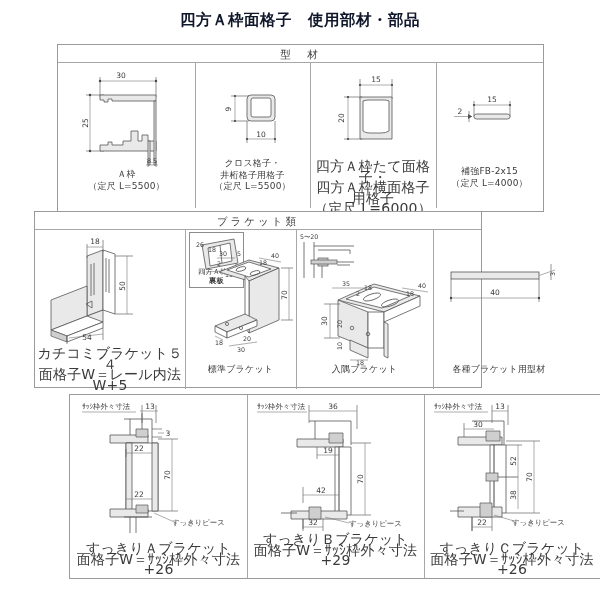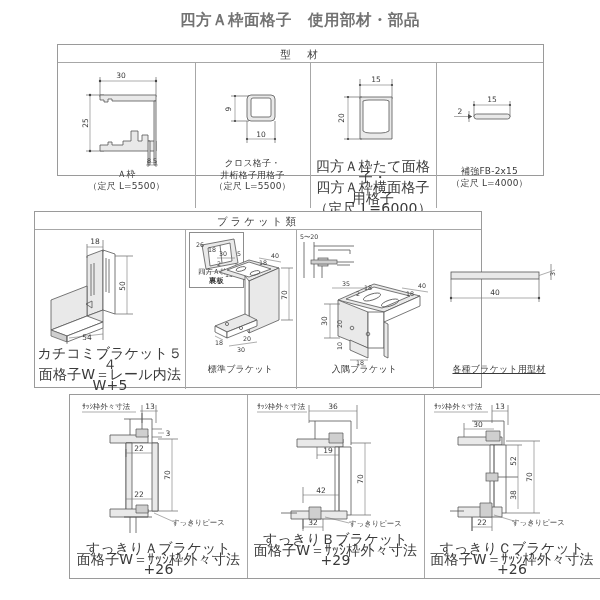--- a/index.html
+++ b/index.html
@@ -24,21 +24,21 @@
   
   .page-title {
     position: absolute;
     top: 10px;
     left: 0;
     width: 600px;
     text-align: center;
     font-size: 15.5px;
     font-weight: bold;
     letter-spacing: 0.5px;
-    color: #737373;
+    color: #0f172a;
   }
   
   .frame {
     position: absolute;
     border: 1px solid #a7a7a7;
     box-sizing: border-box;
     background: #fff;
   }
   .frame.outer { border: 1.5px solid #9a9a9a; }
   .section-head {
@@ -101,21 +101,21 @@
     background: #fff;
   }
 </style>
 </head>
 <body>
 
 <div id="page">
 
   <div class="page-title">四方Ａ枠面格子　使用部材・部品</div>
 
-  <div class="frame outer" style="left:57px; top:44px; width:487px; height:132px;">
+  <div class="frame outer" style="left:57px; top:44px; width:487px; height:168px;">
     <div class="section-head">型　材</div>
     <div class="vsep" style="left:137px; top:18px; height:145px;"></div>
     <div class="vsep" style="left:252px; top:18px; height:145px;"></div>
     <div class="vsep" style="left:378px; top:18px; height:145px;"></div>
 
     <div class="cell" style="left:0; top:18px; width:137px; height:145px;">
       <div class="dwg" style="left:10px; top:6px;">
         <svg width="120" height="100" viewBox="0 0 120 100">
 
           <line class="tick" x1="32" y1="8" x2="32" y2="28"></line>
@@ -407,21 +407,21 @@
           <line class="ln-t" x1="10" y1="40" x2="98" y2="40"></line>
           <circle class="dot" cx="10" cy="40" r="1.2"></circle>
           <circle class="dot" cx="98" cy="40" r="1.2"></circle>
           <text class="dimtxt" x="54" y="37" text-anchor="middle">40</text>
 
           <line class="ln-t" x1="98" y1="17.5" x2="114" y2="12"></line>
           <line class="tick" x1="110" y1="6" x2="110" y2="22"></line>
           <text class="dimtxt-s" x="114" y="16" text-anchor="middle" transform="rotate(-90 114 16)">3</text>
         </svg>
       </div>
-      <div class="cell-caption" style="top:134px;text-decoration:underline;">
+      <div class="cell-caption" style="top:134px;">
         <div>各種ブラケット用型材</div>
       </div>
     </div>
   </div>
 
   <div class="frame outer" style="left:34px; top:394px; width:532px; height:185px;margin-left:35px;">
     <div class="vsep" style="left:177px; top:0; height:183px;"></div>
     <div class="vsep" style="left:354px; top:0; height:183px;"></div>
 
     <div class="cell" style="left:0; top:0; width:177px; height:183px;">

